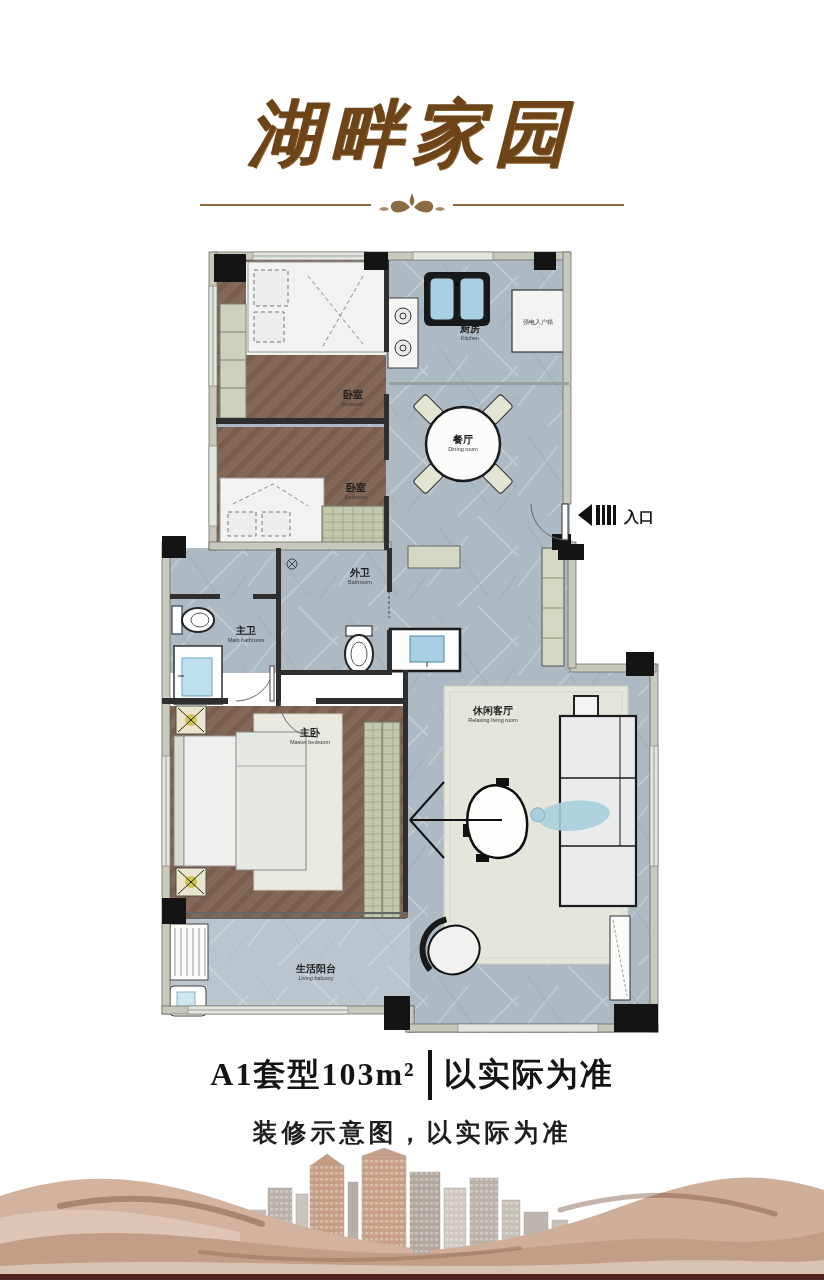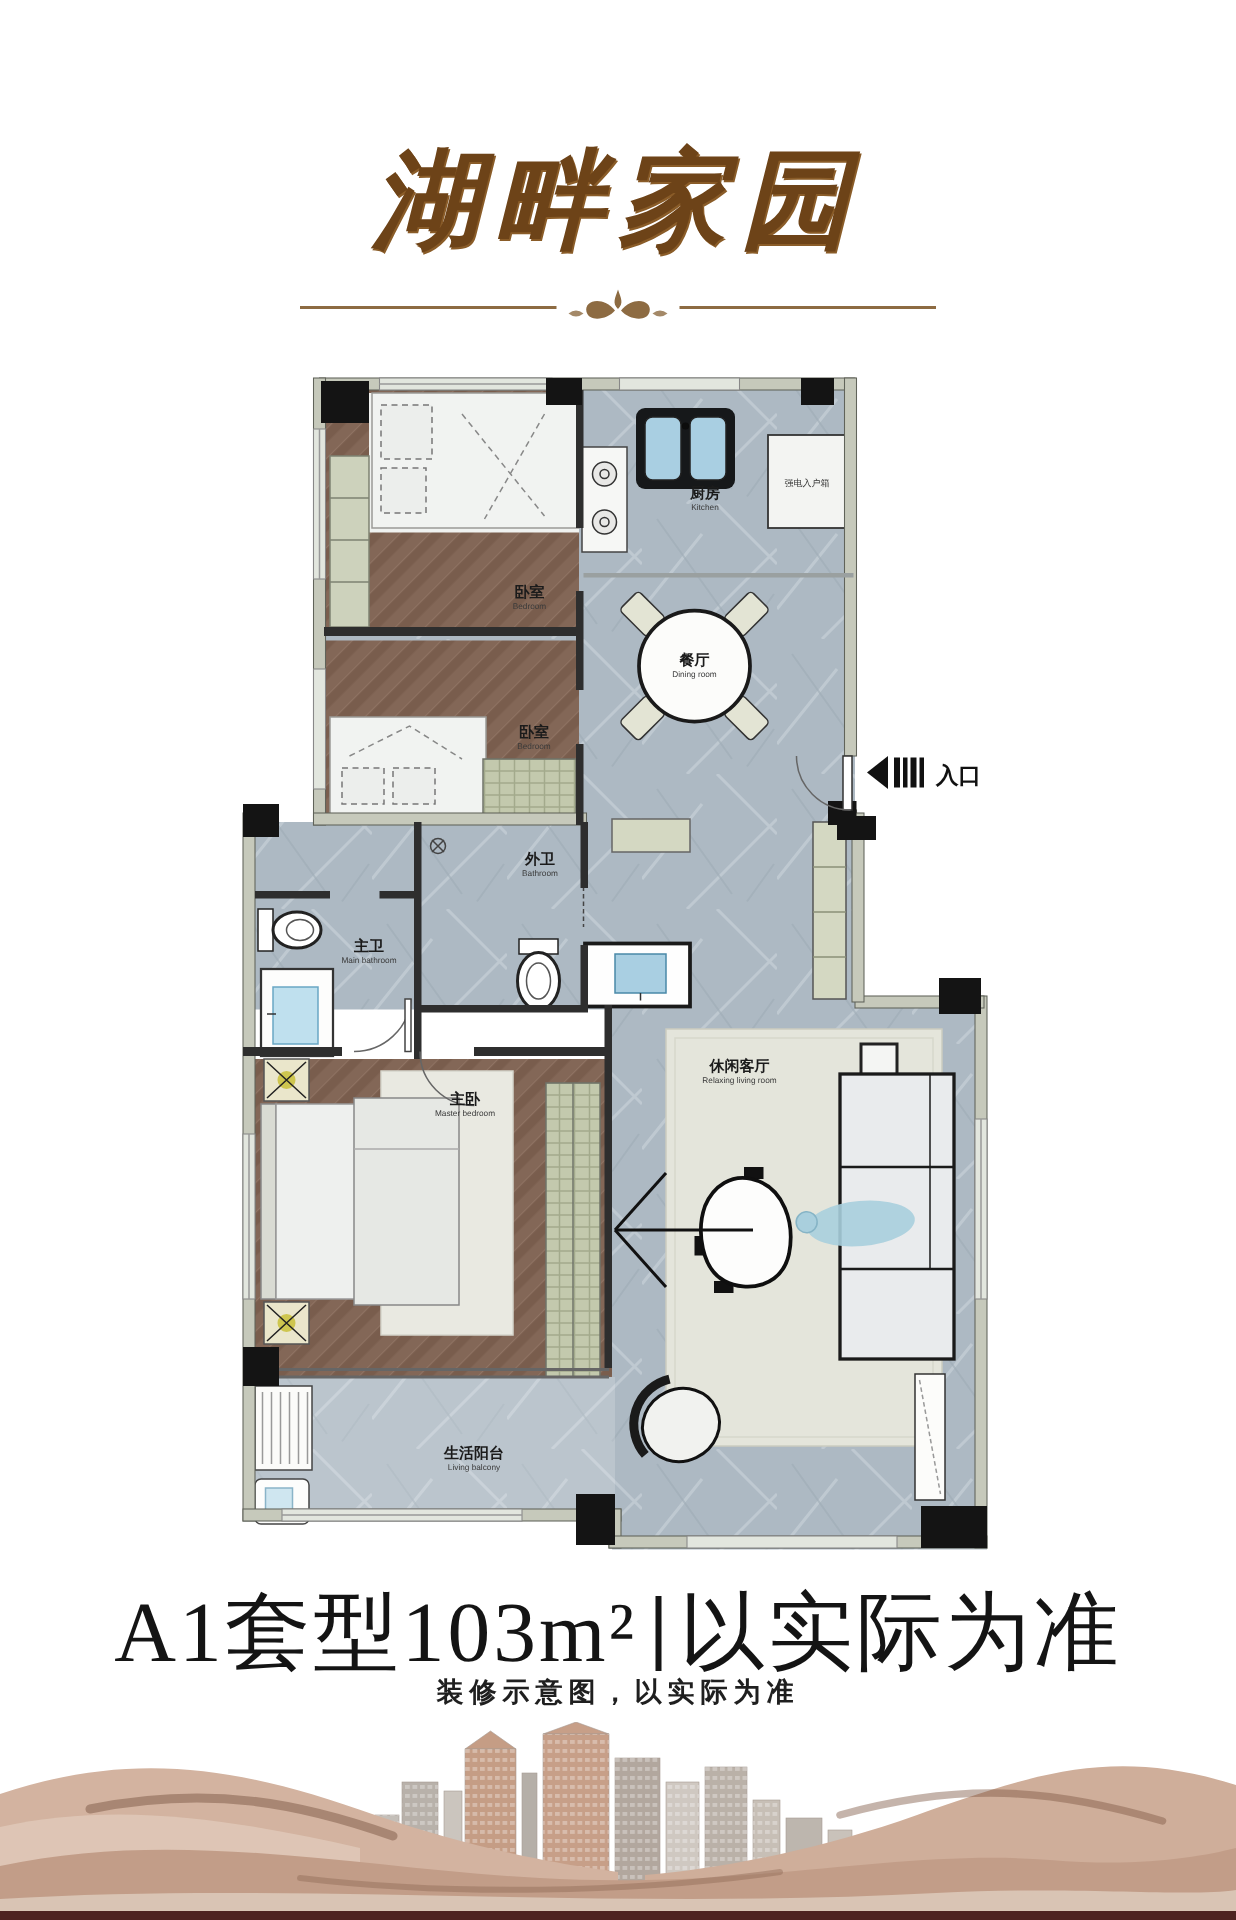--- a/index.html
+++ b/index.html
@@ -24,25 +24,25 @@
   }
   .divider .line{flex:1;height:2px;background:#8d6b42;}
   
   .plan-wrap{position:absolute;left:158px;top:246px;width:508px;height:792px;}
   
   .unit-info{
     position:absolute;top:1050px;left:0;width:100%;
     display:flex;justify-content:center;align-items:center;gap:12px;
     font-family:"Liberation Serif",serif;color:#141414;
   }
-  .unit-info .big{font-size:57px;font-weight:normal;letter-spacing:2px;}
+  .unit-info .big{font-size:32px;font-weight:bold;letter-spacing:2px;}
   .unit-info .vbar{width:4px;height:50px;background:#141414;}
   .disclaimer{
     position:absolute;top:1116px;left:0;width:100%;
-    text-align:center;font-size:18px;font-weight:bold;
+    text-align:center;font-size:25px;font-weight:bold;
     letter-spacing:4px;color:#1f1f1f;
     font-family:"Liberation Serif",serif;
   }
   
   .footer-art{position:absolute;left:0;bottom:0;width:824px;height:132px;}
   svg text{font-family:"Liberation Sans",sans-serif;}
   .zh{font-weight:bold;fill:#1b1b1b;}
   .en{fill:#3a3a3a;}
 </style>
 </head>

